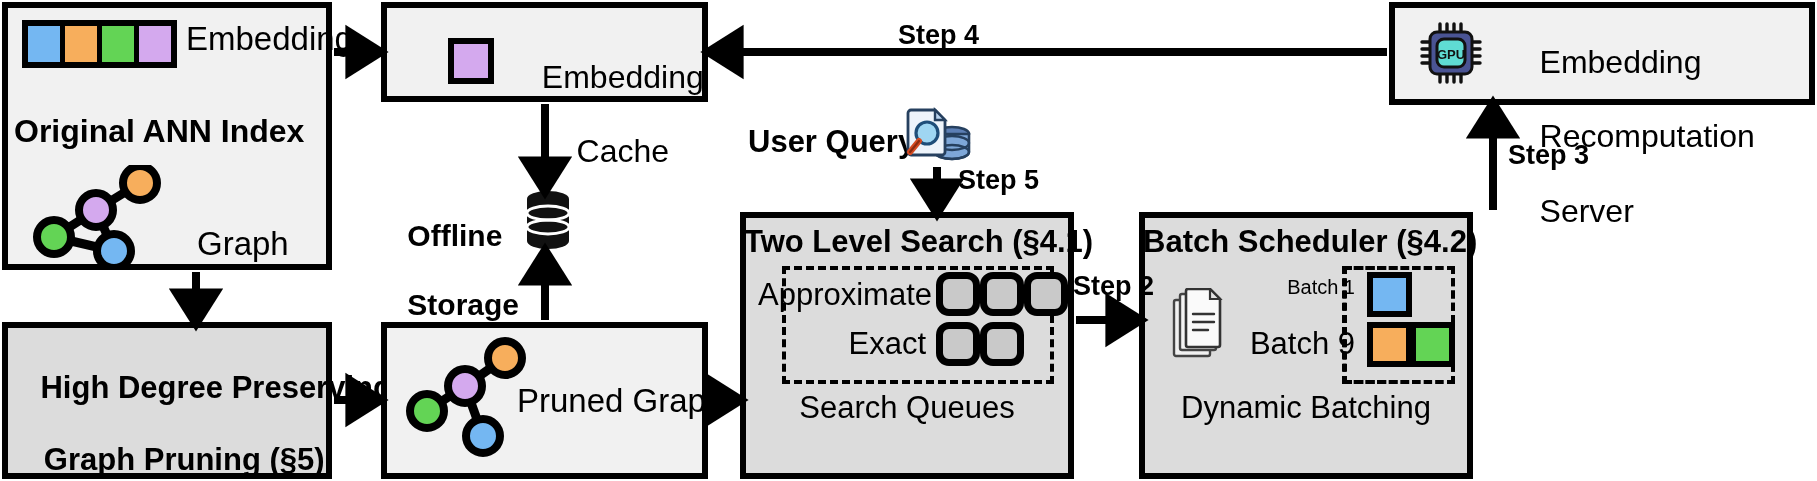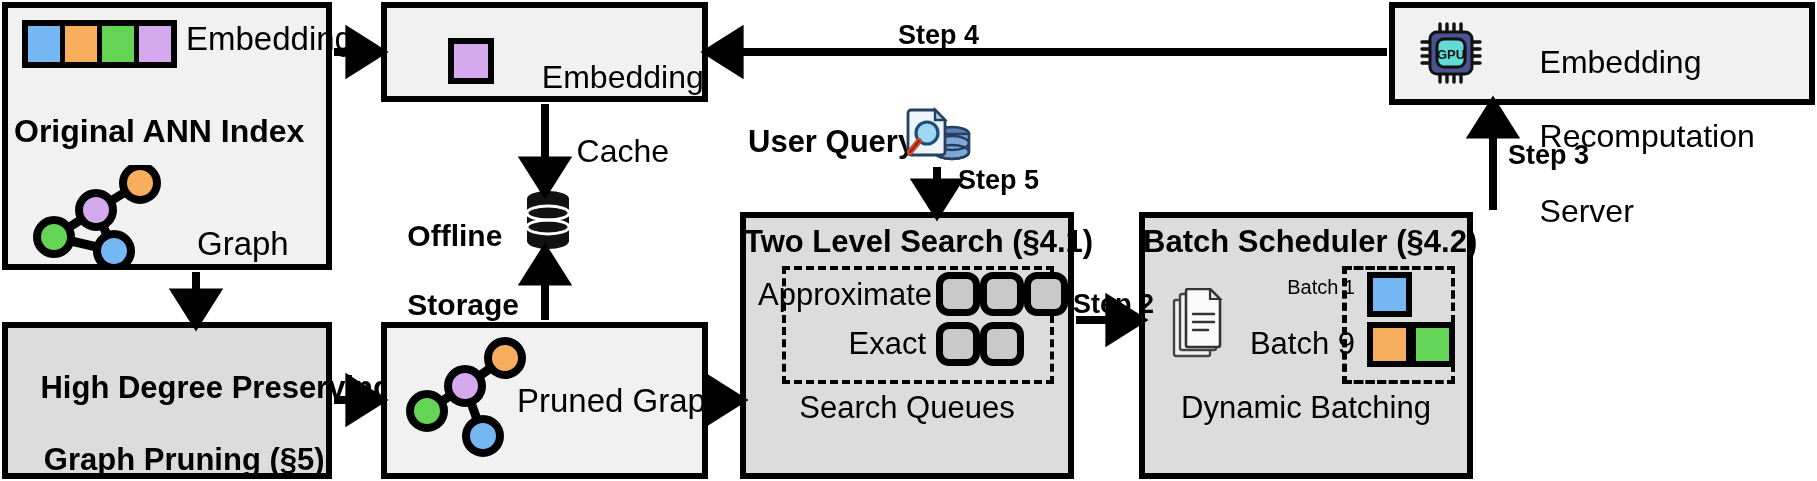--- a/index.html
+++ b/index.html
@@ -224,21 +224,21 @@
   <div class="txt t-reg c-right" style="left:1230px; top:276px; width:125px; font-size:20px;">Batch 1</div>
   <div class="sq" style="left:1367px; top:272px; width:45px; height:45px; background:#74B7F2;"></div>
 
   <div class="txt t-reg c-right" style="left:1230px; top:326px; width:125px; font-size:31px;">Batch 9</div>
   <div class="sq" style="left:1367px; top:322px; width:45px; height:45px; background:#F7AE5C;"></div>
   <div class="sq" style="left:1410px; top:322px; width:45px; height:45px; background:#63D455;"></div>
 
   <div class="txt t-reg c-center" style="left:1143px; top:390px; width:326px; font-size:31px;">Dynamic Batching</div>
 
   <div class="txt t-bold" style="left:958px; top:165px; font-size:27px;">Step 5</div>
-  <div class="txt t-bold" style="left:1073px; top:289px; font-size:27px;">Step 2</div>
+  <div class="txt t-bold" style="left:1073px; top:271px; font-size:27px;">Step 2</div>
   <div class="txt t-bold" style="left:1508px; top:140px; font-size:27px;">Step 3</div>
   <div class="txt t-bold" style="left:898px; top:20px; font-size:27px;">Step 4</div>
 
   <svg class="arrow-layer" width="1817" height="481" viewBox="0 0 1817 481">
     <defs>
       <marker id="ah" markerWidth="8" markerHeight="8" refX="3.2" refY="4" orient="auto" markerUnits="strokeWidth">
         <path d="M0,0.6 L0,7.4 L5.4,4 z" fill="#000"></path>
       </marker>
     </defs>
 

